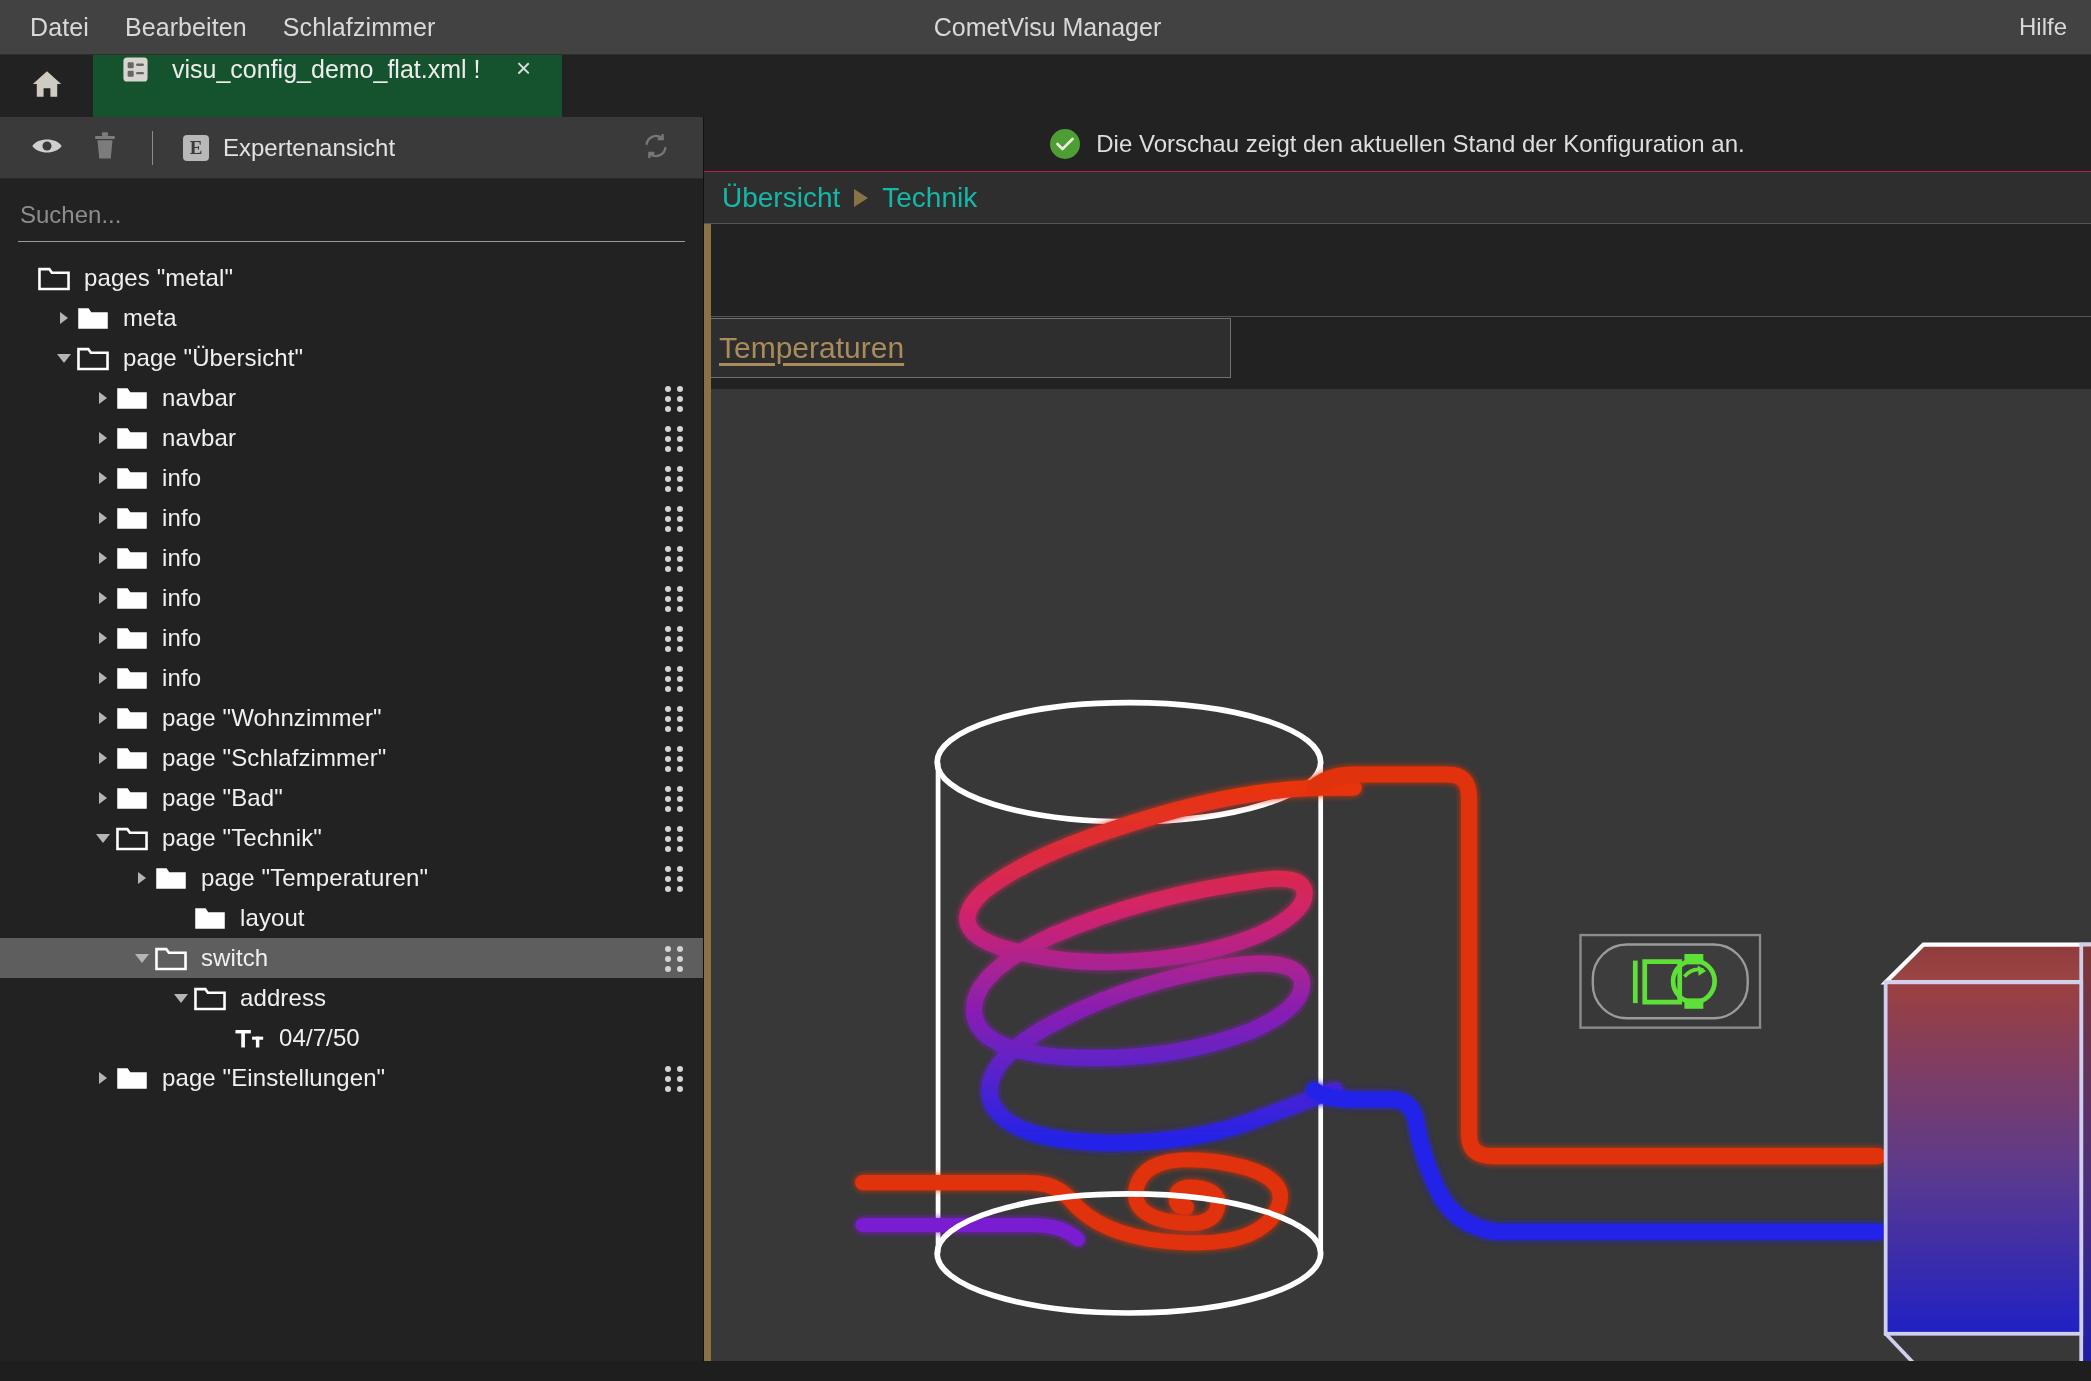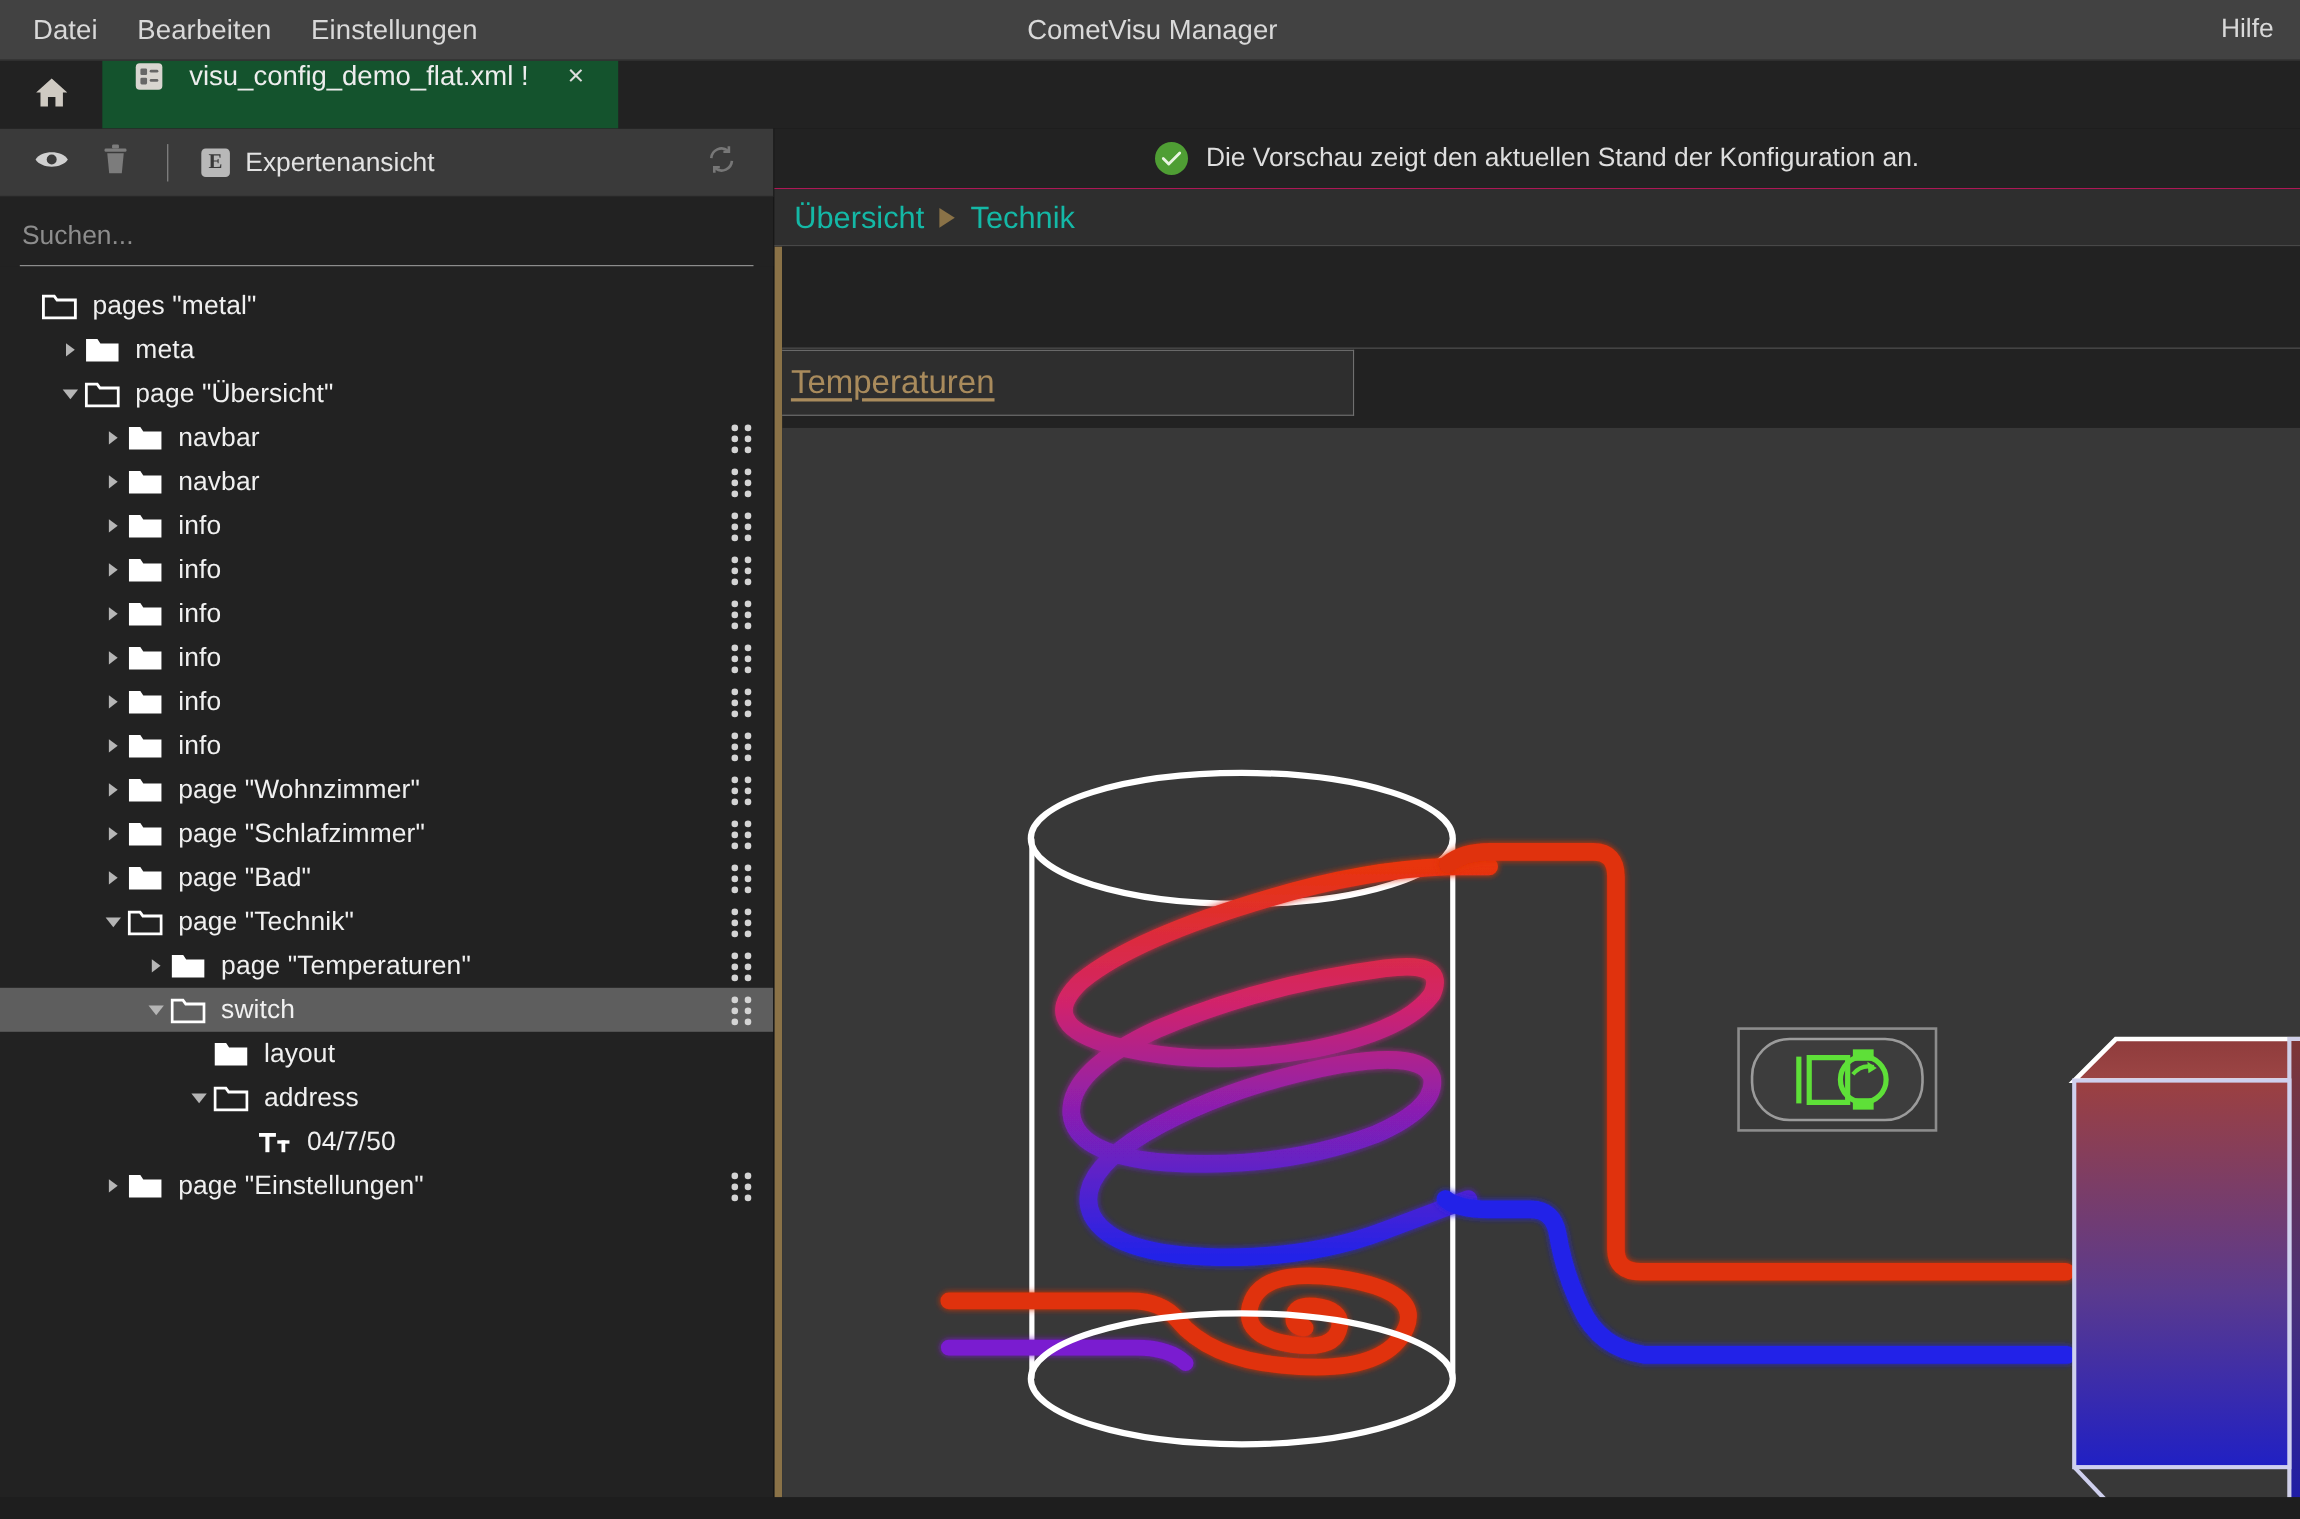--- a/index.html
+++ b/index.html
@@ -163,21 +163,21 @@
 </style>
 </head>
 <body>
 
 <div id="app">
 
   <div class="titlebar">
     <div class="menu-group">
       <div class="menu-item">Datei</div>
       <div class="menu-item">Bearbeiten</div>
-      <div class="menu-item">Einstellungen</div>
+      <div class="menu-item">Schlafzimmer</div>
     </div>
     <div class="app-title">CometVisu Manager</div>
     <div class="help-item">Hilfe</div>
   </div>
 
   <div class="tabbar">
     <div class="home-btn">
       <span>
         <svg width="36" height="34" viewBox="0 0 24 24" fill="#cfcac2">
           <path d="M12 3 L22 12 L19.2 12 L19.2 21 L14.4 21 L14.4 15 L9.6 15 L9.6 21 L4.8 21 L4.8 12 L2 12 Z"></path>
@@ -482,43 +482,43 @@
             <span class="rowlabel">page "Temperaturen"</span>
             <span class="handle">
               <span></span>
               <span></span>
               <span></span>
               <span></span>
               <span></span>
               <span></span>
             </span>
           </div>
+          <div class="row" style="padding-left: 168px;">
+            <span class="twisty"></span>
+            <span class="folder"><svg width="32" height="26" viewBox="0 0 26 21" fill="#fff">
+                <path d="M1 2.6 L9.4 2.6 L11.6 5.9 L25 5.9 L25 19.2 L1 19.2 Z"></path>
+              </svg></span>
+            <span class="rowlabel">layout</span>
+          </div>
           <div class="row selected" style="padding-left: 129px;">
             <span class="twisty open">
               <i></i>
             </span>
             <span class="folder"><svg width="32" height="26" viewBox="0 0 26 21" fill="none" stroke="#fff" stroke-width="2.1">
                 <path d="M1.2 19.4 L1.2 3.3 L9.2 3.3 L11.3 6.2 L24.8 6.2 L24.8 19.4 Z"></path>
               </svg></span>
             <span class="rowlabel">switch</span>
             <span class="handle">
               <span></span>
               <span></span>
               <span></span>
               <span></span>
               <span></span>
               <span></span>
             </span>
-          </div>
-          <div class="row" style="padding-left: 168px;">
-            <span class="twisty"></span>
-            <span class="folder"><svg width="32" height="26" viewBox="0 0 26 21" fill="#fff">
-                <path d="M1 2.6 L9.4 2.6 L11.6 5.9 L25 5.9 L25 19.2 L1 19.2 Z"></path>
-              </svg></span>
-            <span class="rowlabel">layout</span>
           </div>
           <div class="row" style="padding-left: 168px;">
             <span class="twisty open">
               <i></i>
             </span>
             <span class="folder"><svg width="32" height="26" viewBox="0 0 26 21" fill="none" stroke="#fff" stroke-width="2.1">
                 <path d="M1.2 19.4 L1.2 3.3 L9.2 3.3 L11.3 6.2 L24.8 6.2 L24.8 19.4 Z"></path>
               </svg></span>
             <span class="rowlabel">address</span>
           </div>

